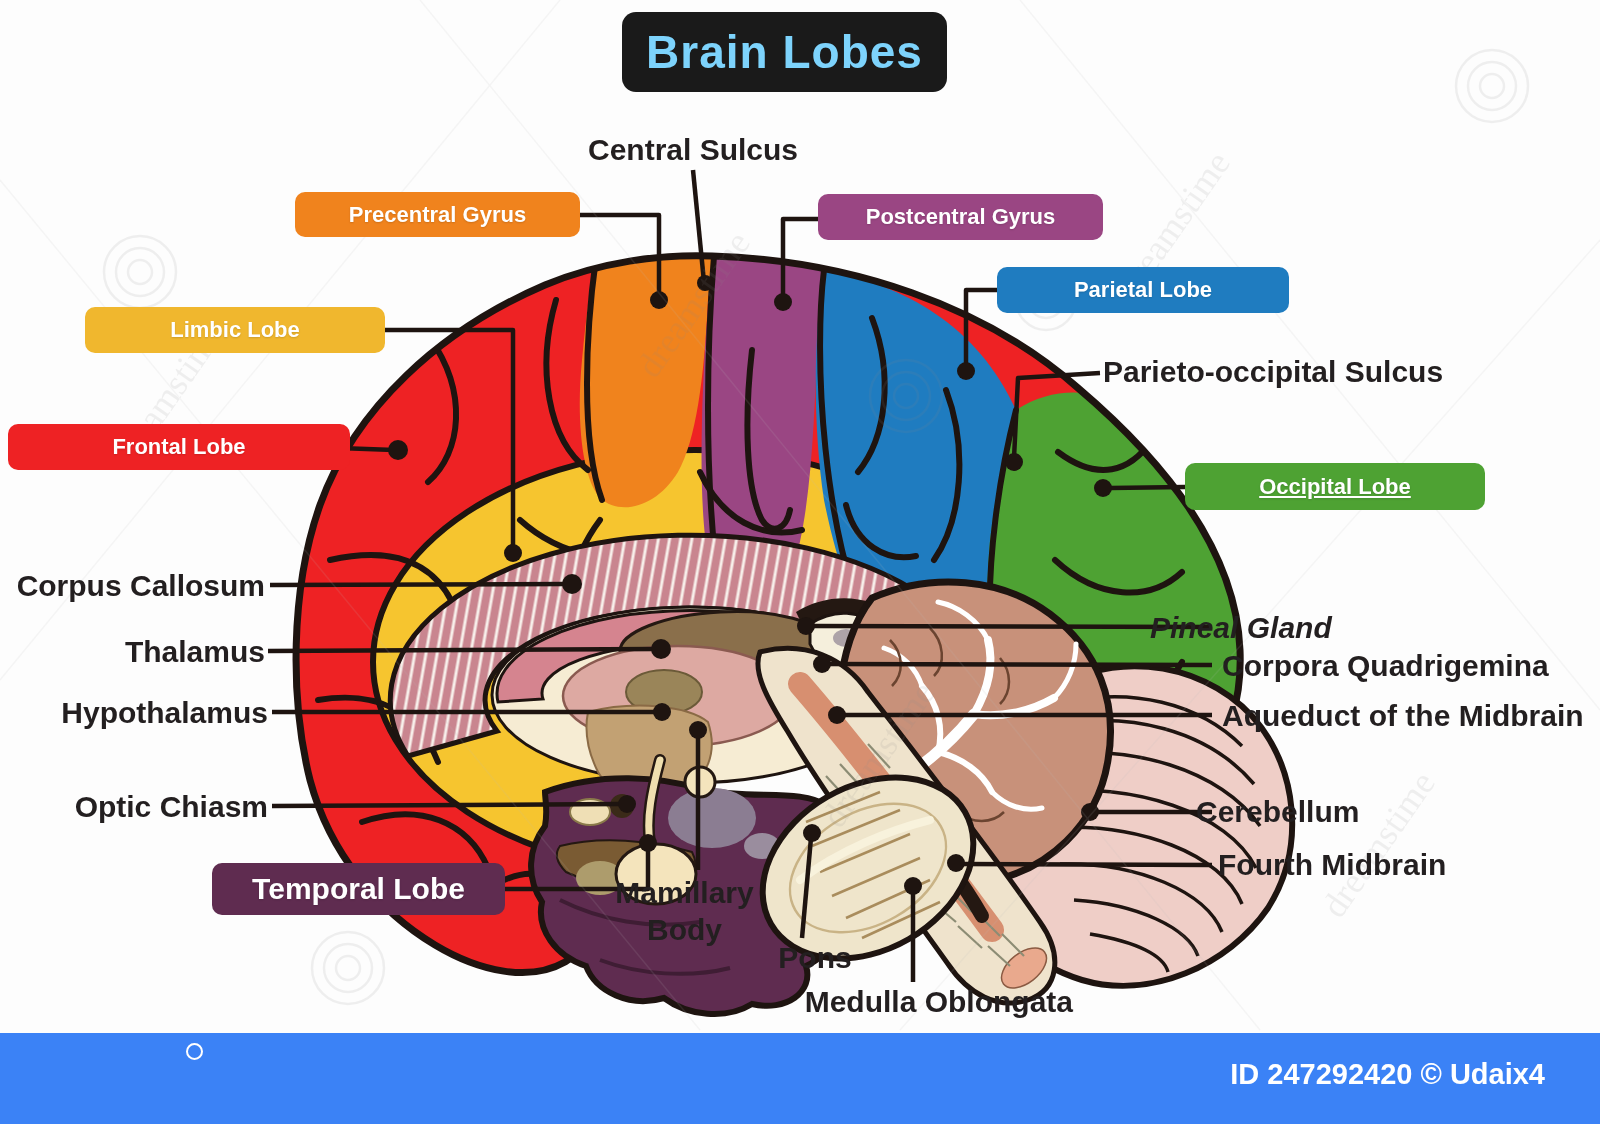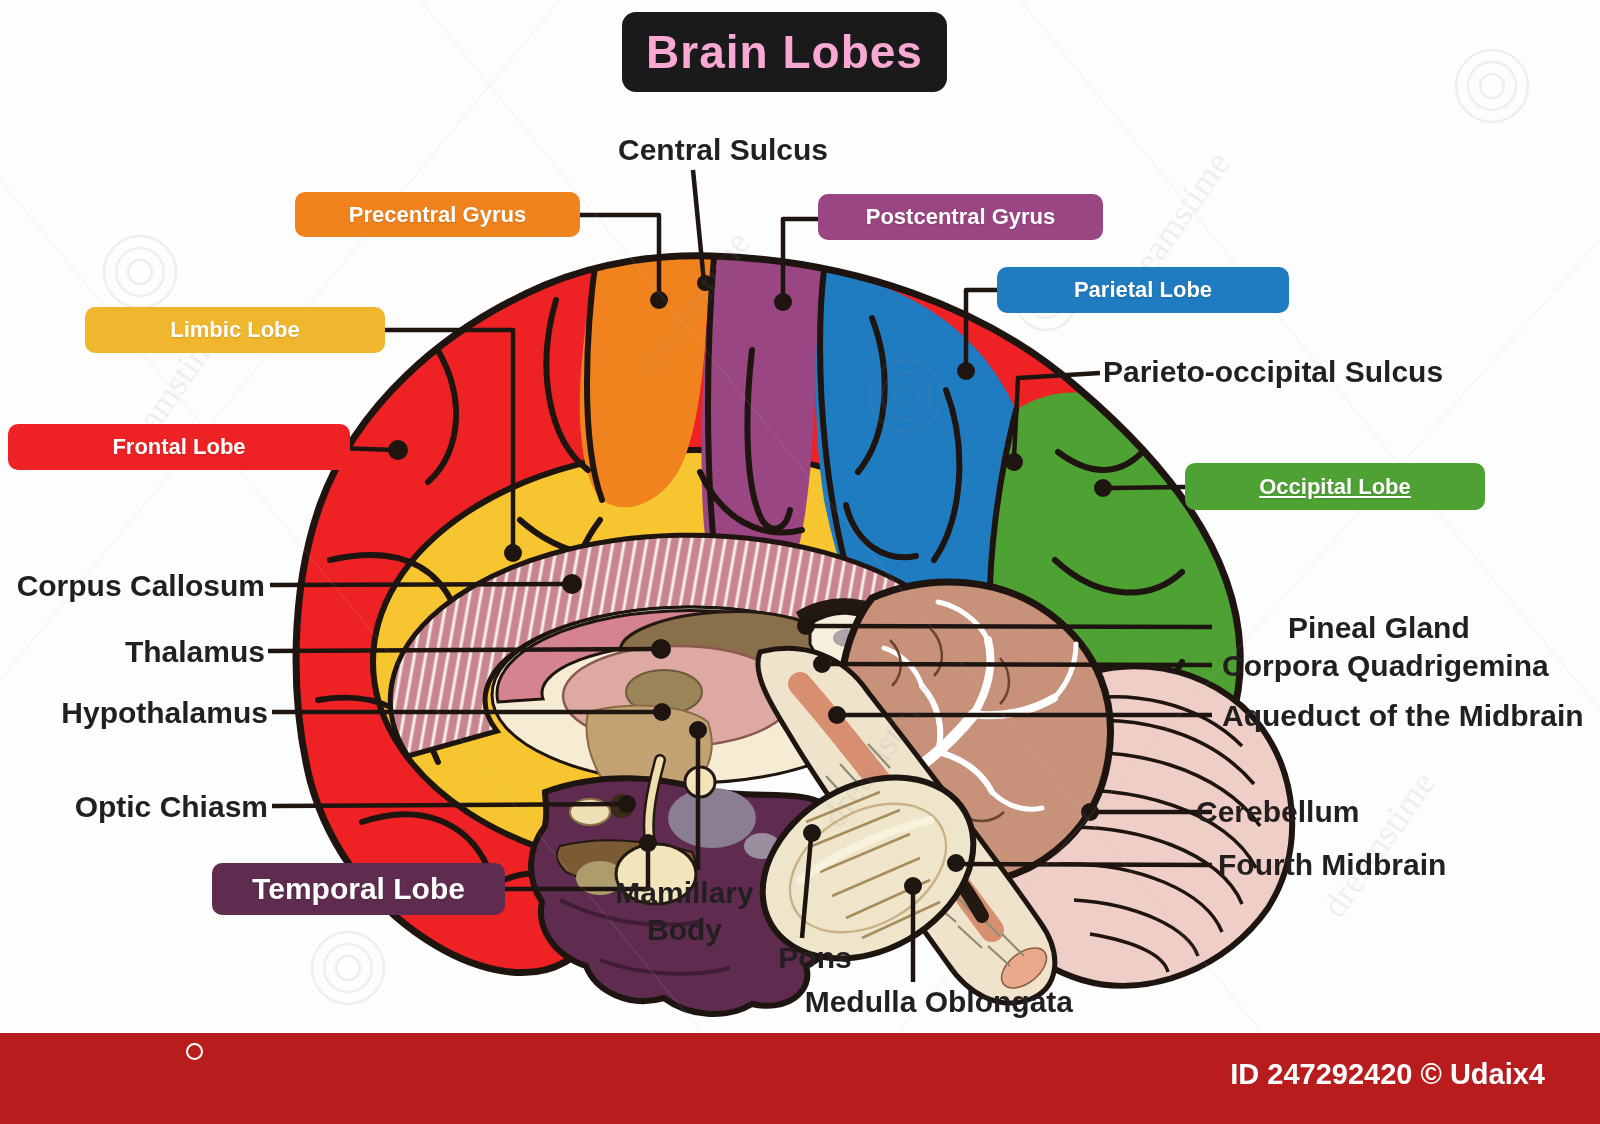--- a/index.html
+++ b/index.html
@@ -7,21 +7,21 @@
        font-family:"Liberation Sans",sans-serif;}
   #stage{position:relative;width:1600px;height:1124px;}
   #art{position:absolute;left:0;top:0;}
   .lbl{position:absolute;font-weight:bold;color:#231F20;white-space:nowrap;}
   .plain{font-size:30px;line-height:32px;}
   .lblbox{position:absolute;color:#FFFFFF;font-weight:bold;font-size:22px;
           border-radius:10px;display:flex;align-items:center;justify-content:center;
           text-shadow:0 1px 2px rgba(0,0,0,.15);}
   .title-box{position:absolute;left:622px;top:12px;width:325px;height:80px;border-radius:14px;
              display:flex;align-items:center;justify-content:center;}
-  .title-box span{color:#f9a8d4;font-weight:bold;font-size:46px;letter-spacing:1px;}
+  .title-box span{color:#7dd3fc;font-weight:bold;font-size:46px;letter-spacing:1px;}
   .right-col{text-align:left;}
   .ralign{text-align:right;}
   .two-line{text-align:center;line-height:37px;font-size:30px;font-weight:bold;color:#231F20;}
   #footer{position:absolute;left:0;top:1033px;width:1600px;height:91px;}
   #footer{position:absolute;}
   .spiral-dot{position:absolute;left:186px;top:10px;width:13px;height:13px;border:2.5px solid #fff;
               border-radius:50%;}
   .img-id{position:absolute;right:55px;top:25px;font-size:29px;font-weight:bold;color:#fff;}
 </style>
 </head>
@@ -291,33 +291,33 @@
           <line x1="560" y1="0" x2="0" y2="680"></line>
       <line x1="1600" y1="240" x2="900" y2="1030"></line>
     </g>
   </g>
 </svg>
 
 <div class="title-box" style="background-color: rgb(26, 26, 26);">
   <span>Brain Lobes</span>
 </div>
 
-<div class="lbl plain" style="left:588px;top:134px;width:210px;text-align:center;margin-left:30px;">Central Sulcus</div>
+<div class="lbl plain" style="left:588px;top:134px;width:210px;text-align:center;">Central Sulcus</div>
 <div class="lbl plain" style="left:1103px;top:356px;">Parieto-occipital Sulcus</div>
 <div class="lbl plain ralign" style="left:15px;top:570px;width:250px;">Corpus Callosum</div>
 <div class="lbl plain ralign" style="left:15px;top:636px;width:250px;">Thalamus</div>
 <div class="lbl plain ralign" style="left:15px;top:697px;width:253px;">Hypothalamus</div>
 <div class="lbl plain ralign" style="left:15px;top:791px;width:253px;">Optic Chiasm</div>
 <div class="lbl two-line" style="left:597px;top:874px;width:175px;">
   <span>Mamillary</span><br>
   <span>Body</span>
 </div>
 <div class="lbl plain" style="left:770px;top:942px;width:90px;text-align:center;">Pons</div>
 <div class="lbl plain" style="left:795px;top:986px;width:278px;text-align:right;">Medulla Oblongata</div>
-<div class="lbl plain right-col" style="left:1288px;top:612px;">Pineal Gland</div>
+<div class="lbl plain right-col" style="left:1150px;top:612px;font-style:italic;">Pineal Gland</div>
 <div class="lbl plain right-col" style="left:1222px;top:650px;">Corpora Quadrigemina</div>
 <div class="lbl plain right-col" style="left:1222px;top:700px;">Aqueduct of the Midbrain</div>
 <div class="lbl plain right-col" style="left:1196px;top:796px;">Cerebellum</div>
 <div class="lbl plain right-col" style="left:1218px;top:849px;">Fourth Midbrain</div>
 
 <div class="lblbox" style="left: 295px; top: 192px; width: 285px; height: 45px; background-color: rgb(240, 131, 29);">
   <span>Precentral Gyrus</span>
     </div>
 <div class="lblbox" style="left: 997px; top: 267px; width: 292px; height: 46px; background-color: rgb(31, 124, 192);">
   <span>Parietal Lobe</span>
@@ -331,19 +331,19 @@
 <div class="lblbox" style="left: 8px; top: 424px; width: 342px; height: 46px; background-color: rgb(238, 34, 36);">
   <span>Frontal Lobe</span>
     </div>
 <div class="lblbox" style="left: 1185px; top: 463px; width: 300px; height: 47px; background-color: rgb(78, 162, 51); text-decoration: underline;">
   <span>Occipital Lobe</span>
     </div>
 <div class="lblbox" style="left: 212px; top: 863px; width: 293px; height: 52px; font-size: 30px; background-color: rgb(95, 44, 80);">
   <span>Temporal Lobe</span>
     </div>
 
-<div id="footer" style="left: 0px; top: 1033px; width: 1600px; height: 91px; background-color: #b91c1c;">
+<div id="footer" style="left: 0px; top: 1033px; width: 1600px; height: 91px; background-color: #3b82f6;">
 
   <div class="spiral-dot"></div>
   <div class="img-id">ID 247292420 © Udaix4</div>
 </div>
 
 </div>
 
 </body></html>

